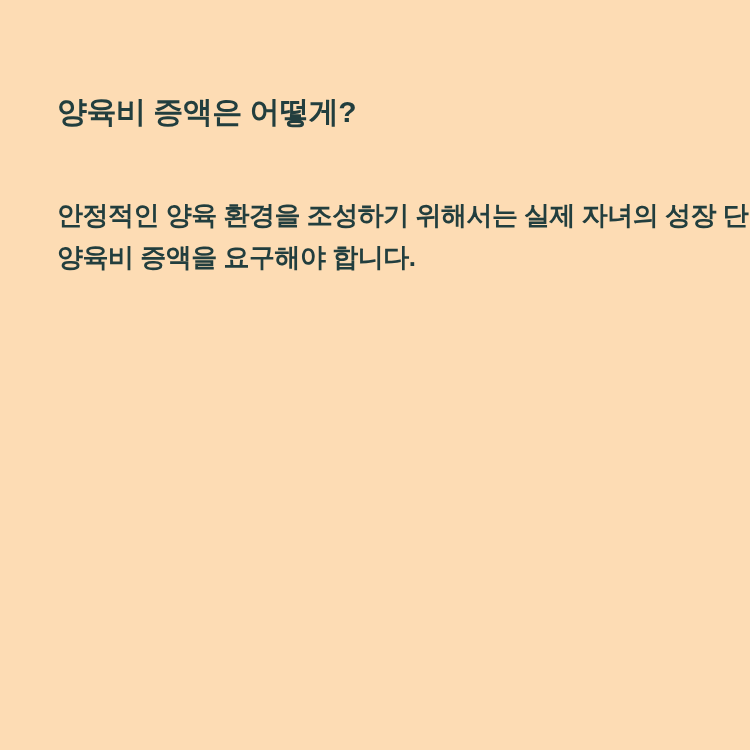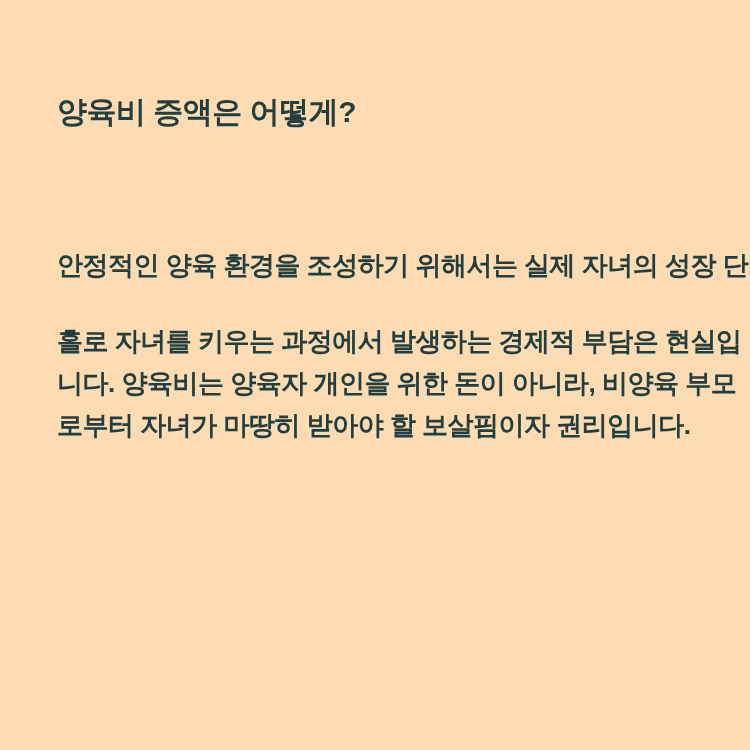--- a/index.html
+++ b/index.html
@@ -21,21 +21,21 @@
     background: var(--bg);
     color: var(--fg);
     padding: 94px 55px 0 57px;
     overflow: hidden;
   }
   .card-title {
     font-size: 30px;
     line-height: 36px;
     font-weight: 700;
     letter-spacing: -0.5px;
-    margin-bottom: 114px;
+    margin-bottom: 64px;
   }
   .paragraph {
     margin-bottom: 34px;
   }
   .paragraph-line {
     font-size: 26px;
     line-height: 42px;
     font-weight: 700;
     letter-spacing: -0.5px;
     white-space: nowrap;
@@ -43,22 +43,18 @@
 </style>
 </head>
 <body>
 
 <main class="card">
 
   <h1 class="card-title">양육비 증액은 어떻게?</h1>
 
   <section class="paragraph">
     <div class="paragraph-line">안정적인 양육 환경을 조성하기 위해서는 실제 자녀의 성장 단</div>
+    <div class="paragraph-line">양육비 증액을 요구해야 합니다.</div>
   </section>
 
 
-  <section class="paragraph">
-    <div class="paragraph-line">홀로 자녀를 키우는 과정에서 발생하는 경제적 부담은 현실입</div>
-    <div class="paragraph-line">니다. 양육비는 양육자 개인을 위한 돈이 아니라, 비양육 부모</div>
-    <div class="paragraph-line">로부터 자녀가 마땅히 받아야 할 보살핌이자 권리입니다.</div>
-  </section>
 
 </main>
 
 </body></html>

